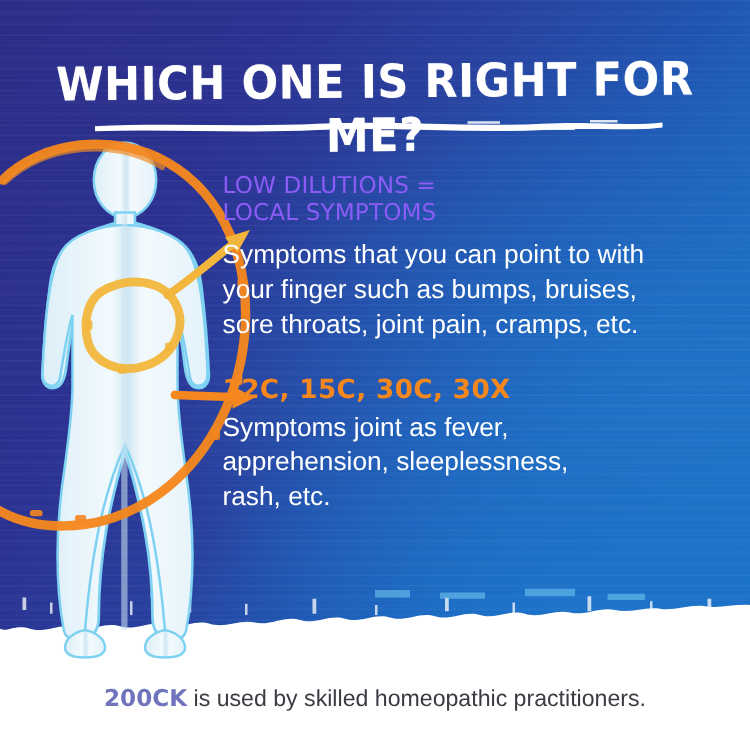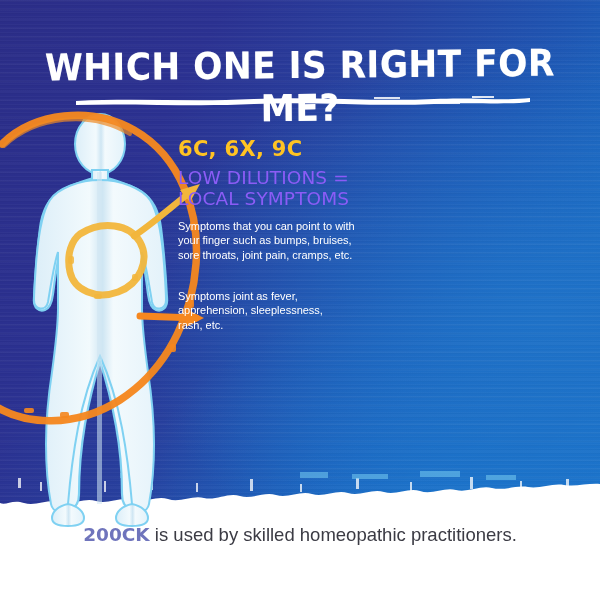--- a/index.html
+++ b/index.html
@@ -132,35 +132,35 @@
     font-weight: normal;
     font-size: 18.5px;
     line-height: 1.17;
     letter-spacing: .1px;
     margin: 0 0 9px 0;
     white-space: pre-line;
   }
   .body-copy {
     color: #ffffff;
     font-family: "Liberation Sans", sans-serif;
-    font-size: 11px;
+    font-size: 21px;
     line-height: 1.33;
     margin: 0;
     white-space: pre-line;
   }
 
   
   .block-low { margin-top: 0; }
   .block-high { margin-top: 26px; }
 
   
   .footer {
     position: absolute;
     left: 0;
-    top: 524px;
+    top: 548px;
     width: 600px;
     text-align: center;
     font-family: "Liberation Sans", sans-serif;
     font-size: 18.5px;
     color: #3b3b44;
   }
   .footer .potency-200 {
     color: #6F74BC;
     font-weight: bold;
     font-family: "DejaVu Sans", sans-serif;
@@ -333,29 +333,29 @@
       <rect x="300" y="3" width="26" height="2"></rect>
       <rect x="352" y="8" width="34" height="2"></rect>
       <rect x="398" y="2" width="22" height="2"></rect>
       <rect x="428" y="7" width="18" height="2"></rect>
     </g>
   </svg>
 
   <div class="content">
 
     <div class="block block-low">
-      <p class="potency gold">6C, 6X, 9C</p>
       <p class="subhead">LOW DILUTIONS =
 LOCAL SYMPTOMS</p>
       <p class="body-copy">Symptoms that you can point to with
 your finger such as bumps, bruises,
 sore throats, joint pain, cramps, etc.</p>
     </div>
 
     <div class="block block-high">
+      <p class="potency orange">12C, 15C, 30C, 30X</p>
       <p class="body-copy">Symptoms joint as fever,
 apprehension, sleeplessness,
 rash, etc.</p>
     </div>
 
   </div>
 
   <div class="footer">
     <span class="potency-200">200CK</span><span> is used by skilled homeopathic practitioners.</span>
   </div>

